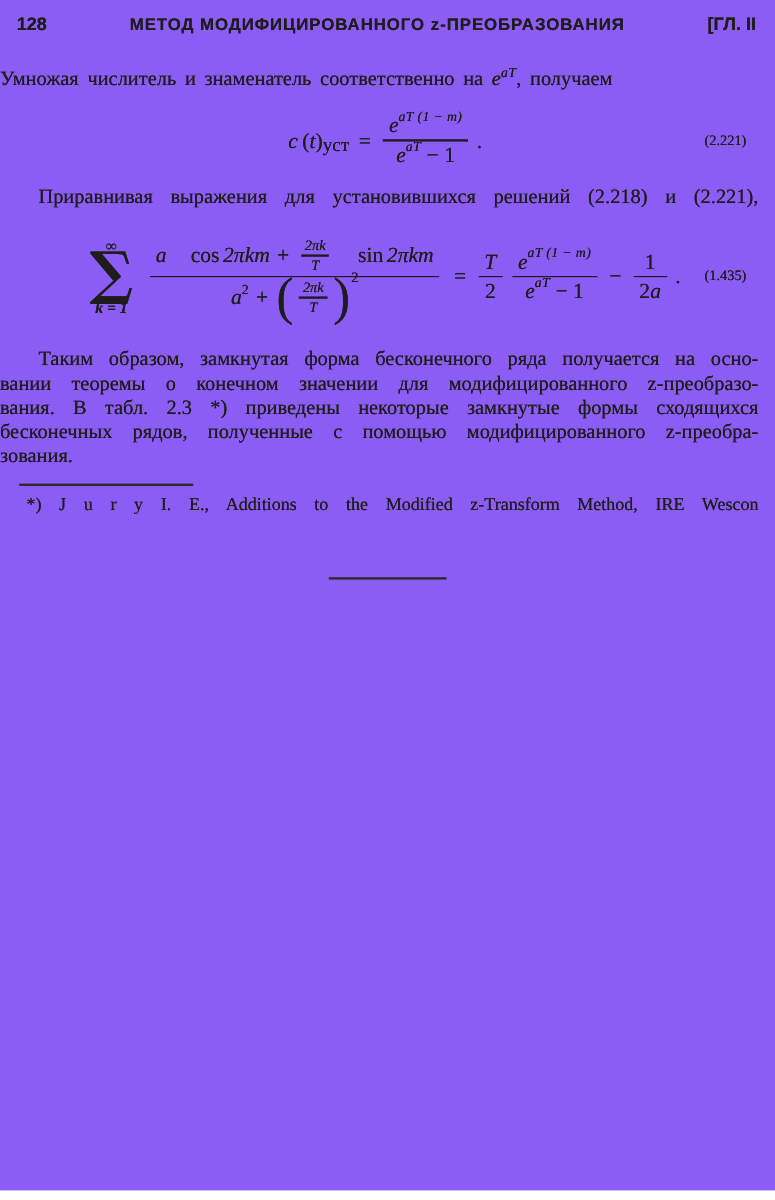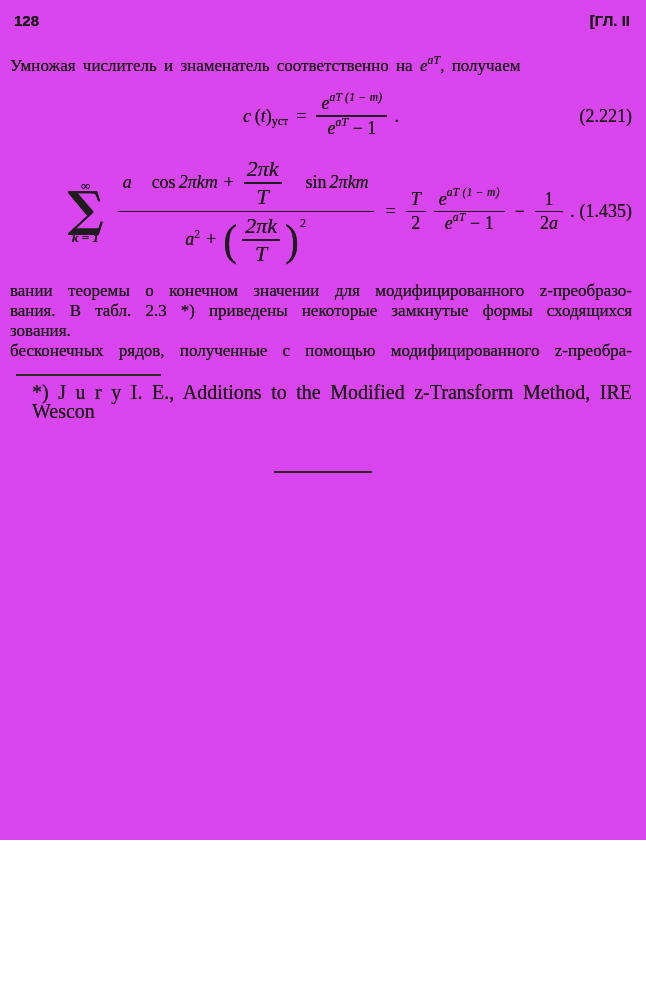--- a/index.html
+++ b/index.html
@@ -1,86 +1,87 @@
 <!DOCTYPE html>
 <html><head>
 <meta charset="utf-8">
 <style>
   html,body { margin:0; padding:0; }
   .page {
     position:relative;
-    width:646px; height:840px;
-    background:#d946ef;
+    width:646px; height:992px;
+    background:#8b5cf6;
     color:#1e1d1b;
     font-family:"Liberation Serif","DejaVu Serif",serif;
     overflow:hidden;
     text-shadow:0 0 0.4px currentColor;
   }
   
   .hdr {
     display:flex; justify-content:space-between; align-items:baseline;
     padding:12px 16px 0 14px;
     font-family:"Liberation Sans","DejaVu Sans",sans-serif;
     font-weight:700; font-size:15px;
   }
   .hdr .title { font-size:14px; letter-spacing:0.8px; }
   
-  .para { margin-left:10px; margin-right:14px; font-size:17px; line-height:20.2px; }
+  .para { margin-right:14px; font-size:17px; line-height:20.2px; }
   .line { display:block; }
   .just { text-align:justify; text-align-last:justify; }
   .left { text-align:left; }
   .indent { padding-left:32px; }
   .p1 { margin-top:27px; word-spacing:3px; }
   
   .it { font-style:italic; }
   .msup { font-size:11.5px; font-style:italic; position:relative; top:-7px; letter-spacing:0.3px; }
-  .msub { font-size:12px; position:relative; top:5px; }
+  .msub { font-size:16px; position:relative; top:5px; }
   .equation {
     position:relative;
     margin:0 14px 0 10px;
     display:flex; align-items:center; justify-content:center;
     font-size:18px;
   }
   .eq221 { margin-top:10px; min-height:58px; }
   .eq222 { margin-top:10px; min-height:92px; }
-  .eqno { position:absolute; right:0; top:50%; transform:translateY(-50%); font-size:18px; font-style:normal;margin-left:44px; }
+  .eqno { position:absolute; right:10px; top:50%; transform:translateY(-50%); font-size:12px; font-style:normal;margin-left:44px; }
   .mrow { display:inline-flex; align-items:center; }
   .frac { display:inline-flex; flex-direction:column; align-items:center; margin:0 4px; }
   .fnum, .fden { padding:1px 5px; display:inline-flex; align-items:center; justify-content:center; white-space:nowrap; }
   .fbar { align-self:stretch; height:1.7px; background:currentColor; }
-  .small-frac .fnum, .small-frac .fden { padding:0 3px; font-size:22px; }
+  .small-frac .fnum, .small-frac .fden { padding:0 3px; font-size:12px; }
   .small-frac .fbar { height:1.4px; }
   .rel { margin:0 8px; letter-spacing:-2px; }
   .sum { display:inline-flex; flex-direction:column; align-items:center; line-height:1; margin-right:10px; }
   .sum .lim { font-size:13px; }
   .sum .lim-top { margin-bottom:-2px; }
   .sum .lim-bot { margin-top:1px; font-style:italic;font-weight:bold; }
   .sigma { font-size:48px; font-weight:700; line-height:0.82; font-family:"DejaVu Serif",serif; }
   .bp { font-size:42px; font-weight:400; line-height:0; margin:0 1px; transform:scaleY(1.05); }
   .paren-sup { font-size:12px; font-style:normal; position:relative; top:-16px; }
   .a-sup { font-size:11.5px; position:relative; top:-6px; font-style:normal; }
   .op { margin:0 6px; }
   .fn-word { margin:0 3px 0 20px; font-style:normal; }
   .period { margin-left:3px; }
   
   .p3 { margin-top:13px; }
   .p2 { margin-top:8px; }
   
   .fn-rule { width:145px; height:0; border-top:2px solid #2c2b28; margin:13px 0 7px 16px; }
-  .footnote { margin-left:10px; margin-right:14px; font-size:20px; line-height:19px; }
+  .footnote { margin-right:14px; font-size:15px; line-height:19px; }
   .footnote .indent { padding-left:22px; }
   .end-rule { width:98px; height:0; border-top:2px solid #2c2b28; margin:50px auto 0; }
 </style>
 </head>
 <body>
 
 <div class="page">
 
   <div class="hdr">
     <span>128</span>
+    <span class="title">МЕТОД МОДИФИЦИРОВАННОГО z-ПРЕОБРАЗОВАНИЯ</span>
     <span>[ГЛ. II</span>
   </div>
 
   <div class="para p1 left line"><span>Умножая числитель и знаменатель соответственно на </span><span class="it">e</span><span class="msup">aT</span><span>, получаем</span></div>
 
   <div class="equation eq221">
     <span class="mrow"><span class="it">c</span> <span>(</span><span class="it">t</span><span>)</span><span class="msub">уст</span></span>
     <span class="rel">=</span>
     <span class="frac">
       <span class="fnum">
@@ -88,20 +89,21 @@
           <span class="msup">aT (1 − m)</span>
         </span>
       <span class="fbar"></span>
       <span class="fden"><span class="it">e</span><span class="msup">aT</span>&nbsp;<span>− 1</span></span>
     </span>
     <span class="period">.</span>
     <span class="eqno">(2.221)</span>
   </div>
 
   <div class="para p2">
+    <span class="line just indent">Приравнивая выражения для установившихся решений (2.218) и (2.221),</span>
   </div>
 
   <div class="equation eq222">
     <span class="sum">
       <span class="lim lim-top">∞</span>
       <span class="sigma">∑</span>
       <span class="lim lim-bot">k = 1</span>
     </span>
     <span class="frac">
       <span class="fnum mrow">
@@ -153,24 +155,25 @@
         <span class="fden">
           <span>2</span>
           <span class="it">a</span>
         </span>
       </span>
     <span class="period">.</span>
     <span class="eqno">(1.435)</span>
   </div>
 
   <div class="para p3">
+    <span class="line just indent">Таким образом, замкнутая форма бесконечного ряда получается на осно-</span>
     <span class="line just">вании теоремы о конечном значении для модифицированного z-преобразо-</span>
     <span class="line just">вания. В табл. 2.3 *) приведены некоторые замкнутые формы сходящихся</span>
+    <span class="line just">бесконечных рядов, полученные с помощью модифицированного z-преобра-</span>
     <span class="line left">зования.</span>
-    <span class="line just">бесконечных рядов, полученные с помощью модифицированного z-преобра-</span>
   </div>
 
   <div class="fn-rule"></div>
 
   <div class="footnote">
     <span class="line just indent">*) J u r y I. E., Additions to the Modified z-Transform Method, IRE Wescon</span>
   </div>
 
   <div class="end-rule"></div>
 

